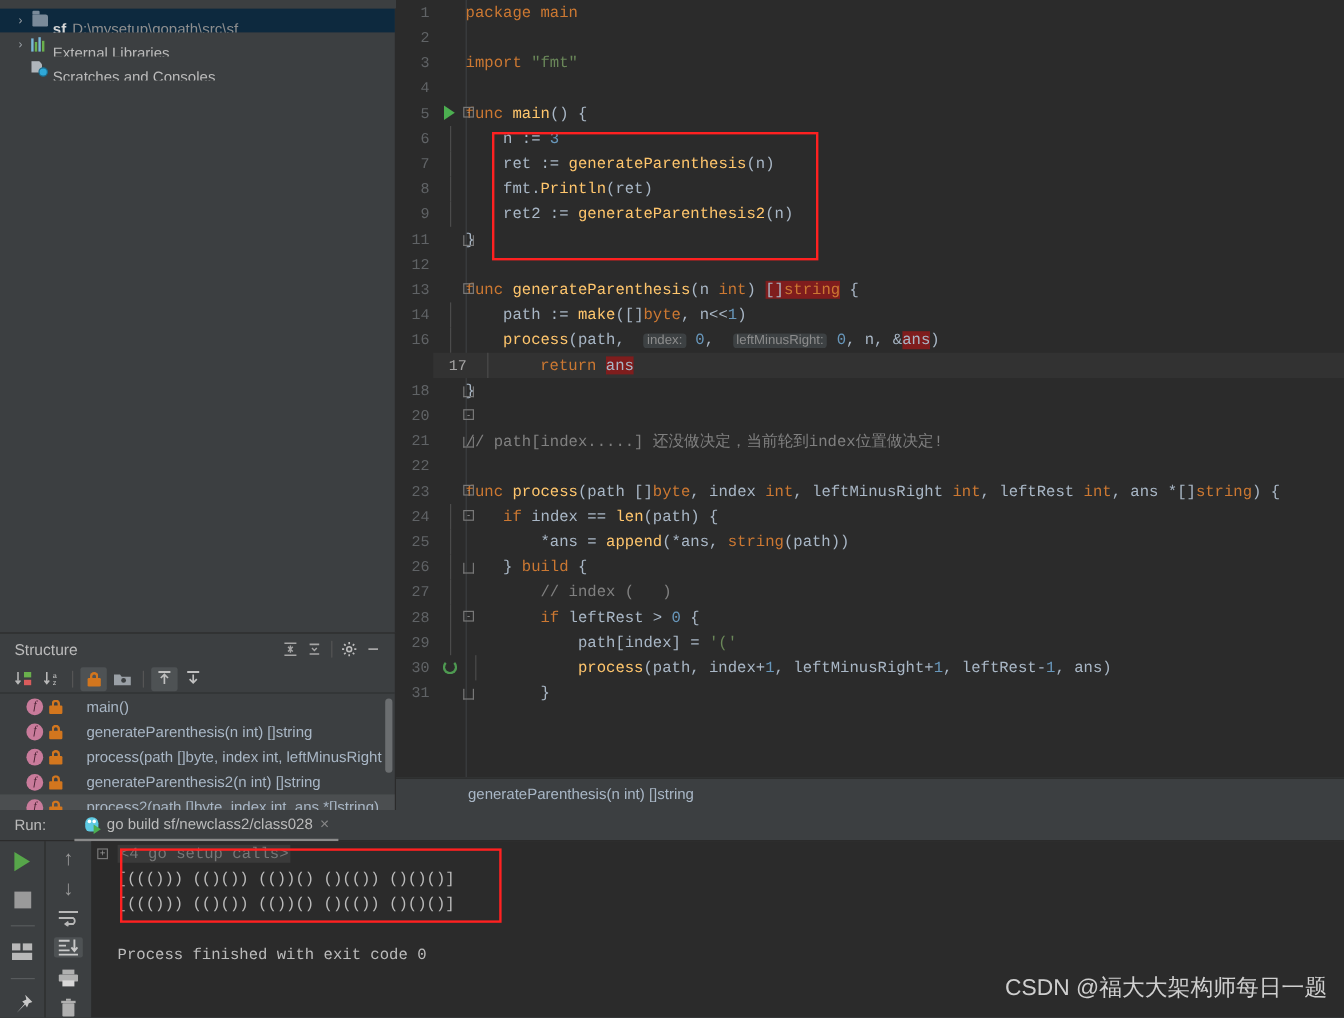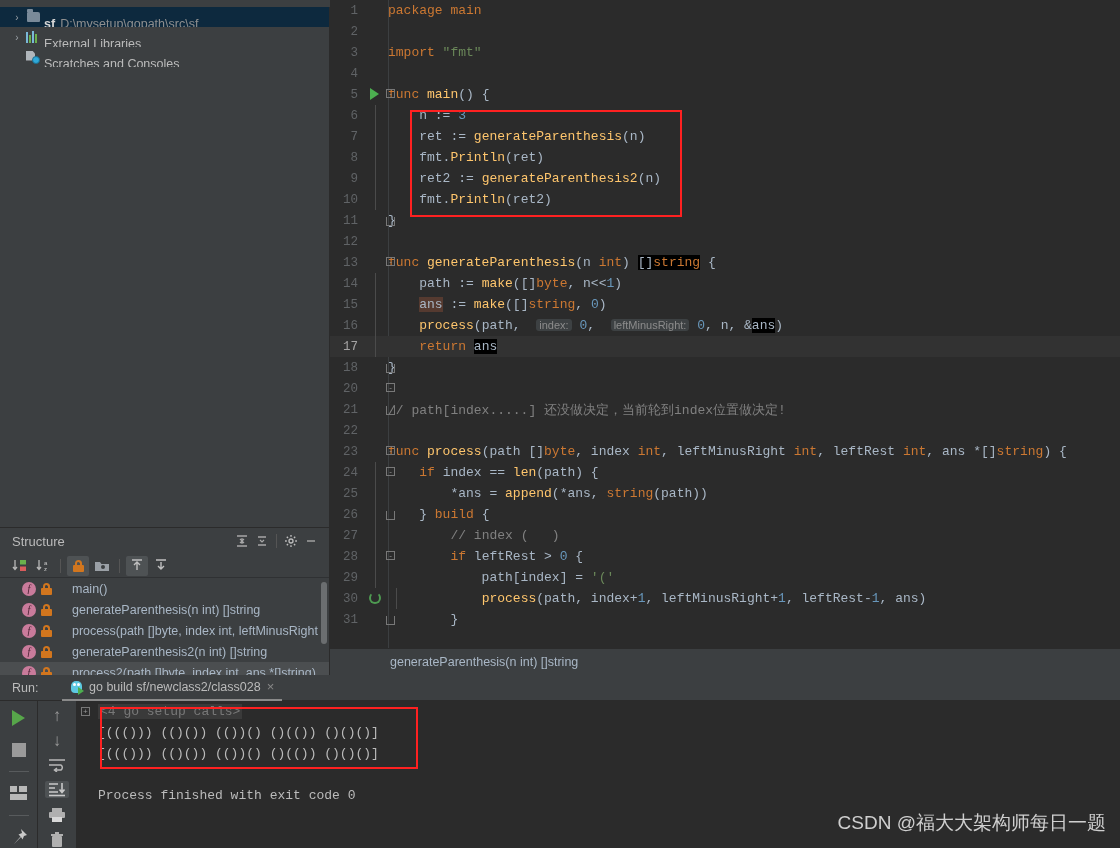--- a/index.html
+++ b/index.html
@@ -78,21 +78,21 @@
   .st-label { margin-left:20px; }
   #structure-scrollbar { position:absolute; right:2px; top:4px; width:6px; height:62px;
                          background:#6b6e70; border-radius:3px; }
 
   
   #editor {
     position: absolute; left: 330px; top: 0; right: 0; height: 648px;
     background: #2b2b2b; overflow: hidden;
   }
   .code-line { position: relative; height: 21px; display: flex; align-items: center; }
-  .code-line.cur { background: #323232; }
+  .code-line.cur { background: #323232; margin-left: 31px; }
   .lnum { width: 36px; flex: 0 0 36px; text-align: right; padding-right: 8px;
           color: #606366; font-size: 12.5px; font-family: "Liberation Mono", monospace; }
   .lnum.cur { color: #a4a3a3; }
   .gut { width: 22px; flex: 0 0 22px; position: relative; height: 21px; }
   .fold { position:absolute; left:5px; top:5px; width:9px; height:9px; border:1px solid #787878;
           color:#999; font-size:8px; line-height:7px; text-align:center; }
   .foldline { position:absolute; left:9px; top:0; width:1px; height:21px; background:#4b4b4b; }
   .runarrow { position:absolute; left:4px; top:4px; width:0; height:0;
               border-left:9px solid #4caf50; border-top:6px solid transparent;
               border-bottom:6px solid transparent; }
@@ -100,21 +100,21 @@
              border:2px solid #4e9a51; border-radius:50%; border-top-color:transparent; }
   .ctext { font-family:"Liberation Mono", monospace; font-size:13px; color:#a9b7c6;
            white-space: pre; }
   .kw   { color:#cc7832; }
   .str  { color:#6a8759; }
   .num  { color:#6897bb; }
   .fn   { color:#ffc66d; }
   .cm   { color:#808080; }
   .hint { background:#3d4143; color:#8c8c8c; font-size:11px; border-radius:3px;
           padding:0 3px; font-family:"Liberation Sans", sans-serif; }
-  .sel-green { background:#000000; }
+  .sel-green { background:#7f1d1d; }
   .sel-brown { background:#553a30; }
 
   #editor-vline { position:absolute; left:58px; top:0; width:1px; height:648px; background:#3c3f41; }
 
   #red-box-code {
     position: absolute; border: 2px solid #ff2121; pointer-events:none;
   }
 
   #breadcrumb {
     position:absolute; left:330px; top:648px; right:0; height:27px;
@@ -374,27 +374,20 @@
       <span class="ctext">    fmt.<span class="fn">Println</span>(ret)</span>
     </div>
     <div class="code-line">
       <span class="lnum">9</span>
       <span class="gut">
           <span class="foldline"></span>
         </span>
       <span class="ctext">    ret2 := <span class="fn">generateParenthesis2</span>(n)</span>
     </div>
     <div class="code-line">
-      <span class="lnum">10</span>
-      <span class="gut">
-          <span class="foldline"></span>
-        </span>
-      <span class="ctext">    fmt.<span class="fn">Println</span>(ret2)</span>
-    </div>
-    <div class="code-line">
       <span class="lnum">11</span>
       <span class="gut">
           <span class="fold" style="left:20px;top:7px;border-top:none;"></span>
         </span>
       <span class="ctext">}</span>
     </div>
     <div class="code-line">
       <span class="lnum">12</span>
       <span class="gut"></span>
     </div>
@@ -404,27 +397,20 @@
           <span class="fold" style="left:20px;">-</span>
         </span>
       <span class="ctext"><span class="kw">func </span><span class="fn">generateParenthesis</span>(n <span class="kw">int</span>) <span class="sel-green">[]<span class="kw">string</span></span> {</span>
     </div>
     <div class="code-line">
       <span class="lnum">14</span>
       <span class="gut">
           <span class="foldline"></span>
         </span>
       <span class="ctext">    path := <span class="fn">make</span>([]<span class="kw">byte</span>, n&lt;&lt;<span class="num">1</span>)</span>
-    </div>
-    <div class="code-line">
-      <span class="lnum">15</span>
-      <span class="gut">
-          <span class="foldline"></span>
-        </span>
-      <span class="ctext">    <span class="sel-brown">ans</span> := <span class="fn">make</span>([]<span class="kw">string</span>, <span class="num">0</span>)</span>
     </div>
     <div class="code-line">
       <span class="lnum">16</span>
       <span class="gut">
           <span class="foldline"></span>
         </span>
       <span class="ctext">    <span class="fn">process</span>(path,  <span class="hint">index:</span> <span class="num">0</span>,  <span class="hint">leftMinusRight:</span> <span class="num">0</span>, n, &amp;<span class="sel-green">ans</span>)</span>
     </div>
     <div class="code-line cur">
       <span class="lnum cur">17</span>

